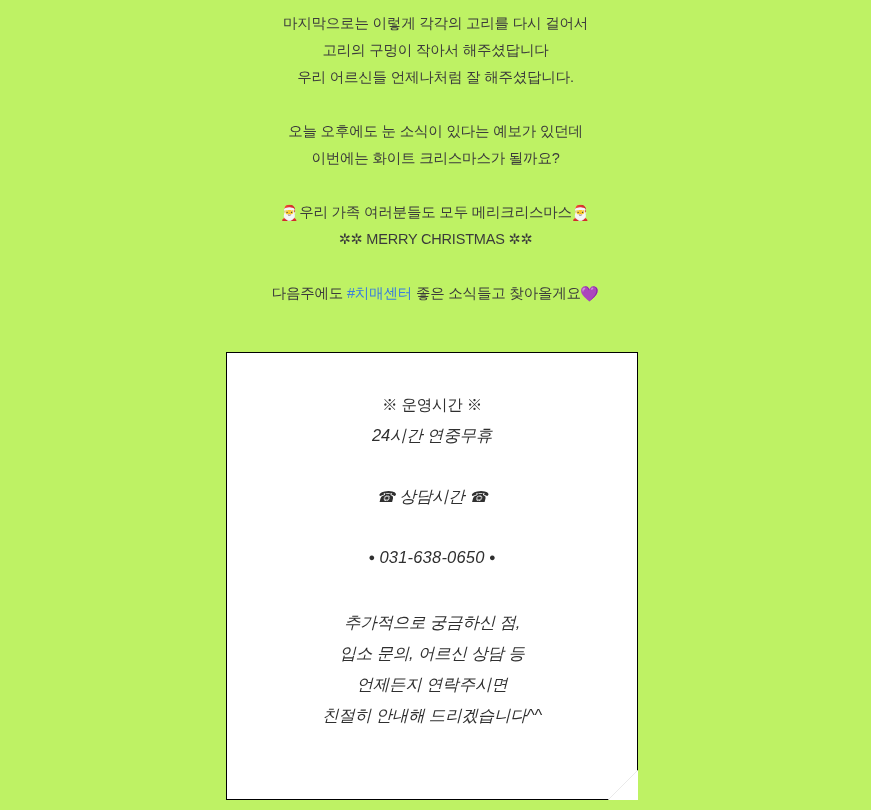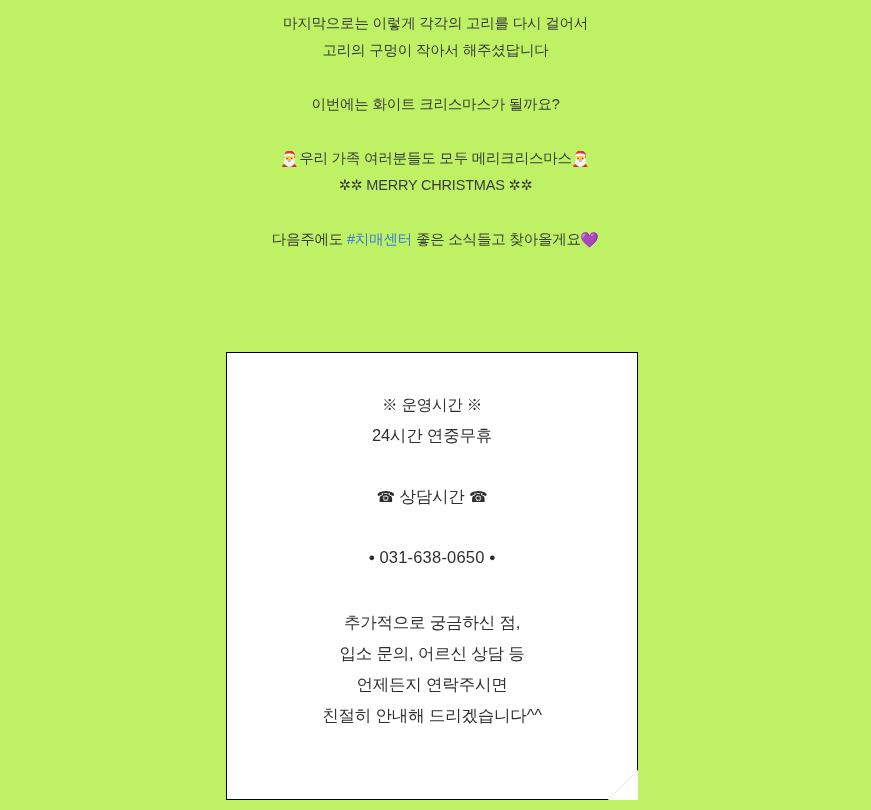--- a/index.html
+++ b/index.html
@@ -96,20 +96,21 @@
   }
   .card-line {
     margin: 0;
     font-size: 15.5px;
     line-height: 31px;
     color: #2f2f2f;
     letter-spacing: -0.2px;
   }
   .card-line.big {
     font-size: 16.5px;
+    font-style: italic;
   }
   .card-gap-md { height: 30px; }
   .card-gap-lg { height: 34px; }
   .phone-icon {
     font-size: 15px;
   }
   .dot {
     font-size: 11px;
     vertical-align: 2px;
   }
@@ -119,23 +120,25 @@
 </style>
 </head>
 <body>
 
 <div class="page">
 
   <div class="narrative">
 
     <p>마지막으로는 이렇게 각각의 고리를 다시 걸어서</p>
     <p>고리의 구멍이 작아서 해주셨답니다</p>
+    <p>우리 어르신들 언제나처럼 잘 해주셨답니다.</p>
 
     <div class="para-gap"></div>
 
+    <p>오늘 오후에도 눈 소식이 있다는 예보가 있던데</p>
     <p>이번에는 화이트 크리스마스가 될까요?</p>
 
     <div class="para-gap"></div>
 
     <p>
       <span class="emoji">🎅</span><span>우리 가족 여러분들도 모두 메리크리스마스</span><span class="emoji">🎅</span>
     </p>
     <p class="merry">✲✲ MERRY CHRISTMAS ✲✲</p>
 
     <div class="para-gap"></div>

